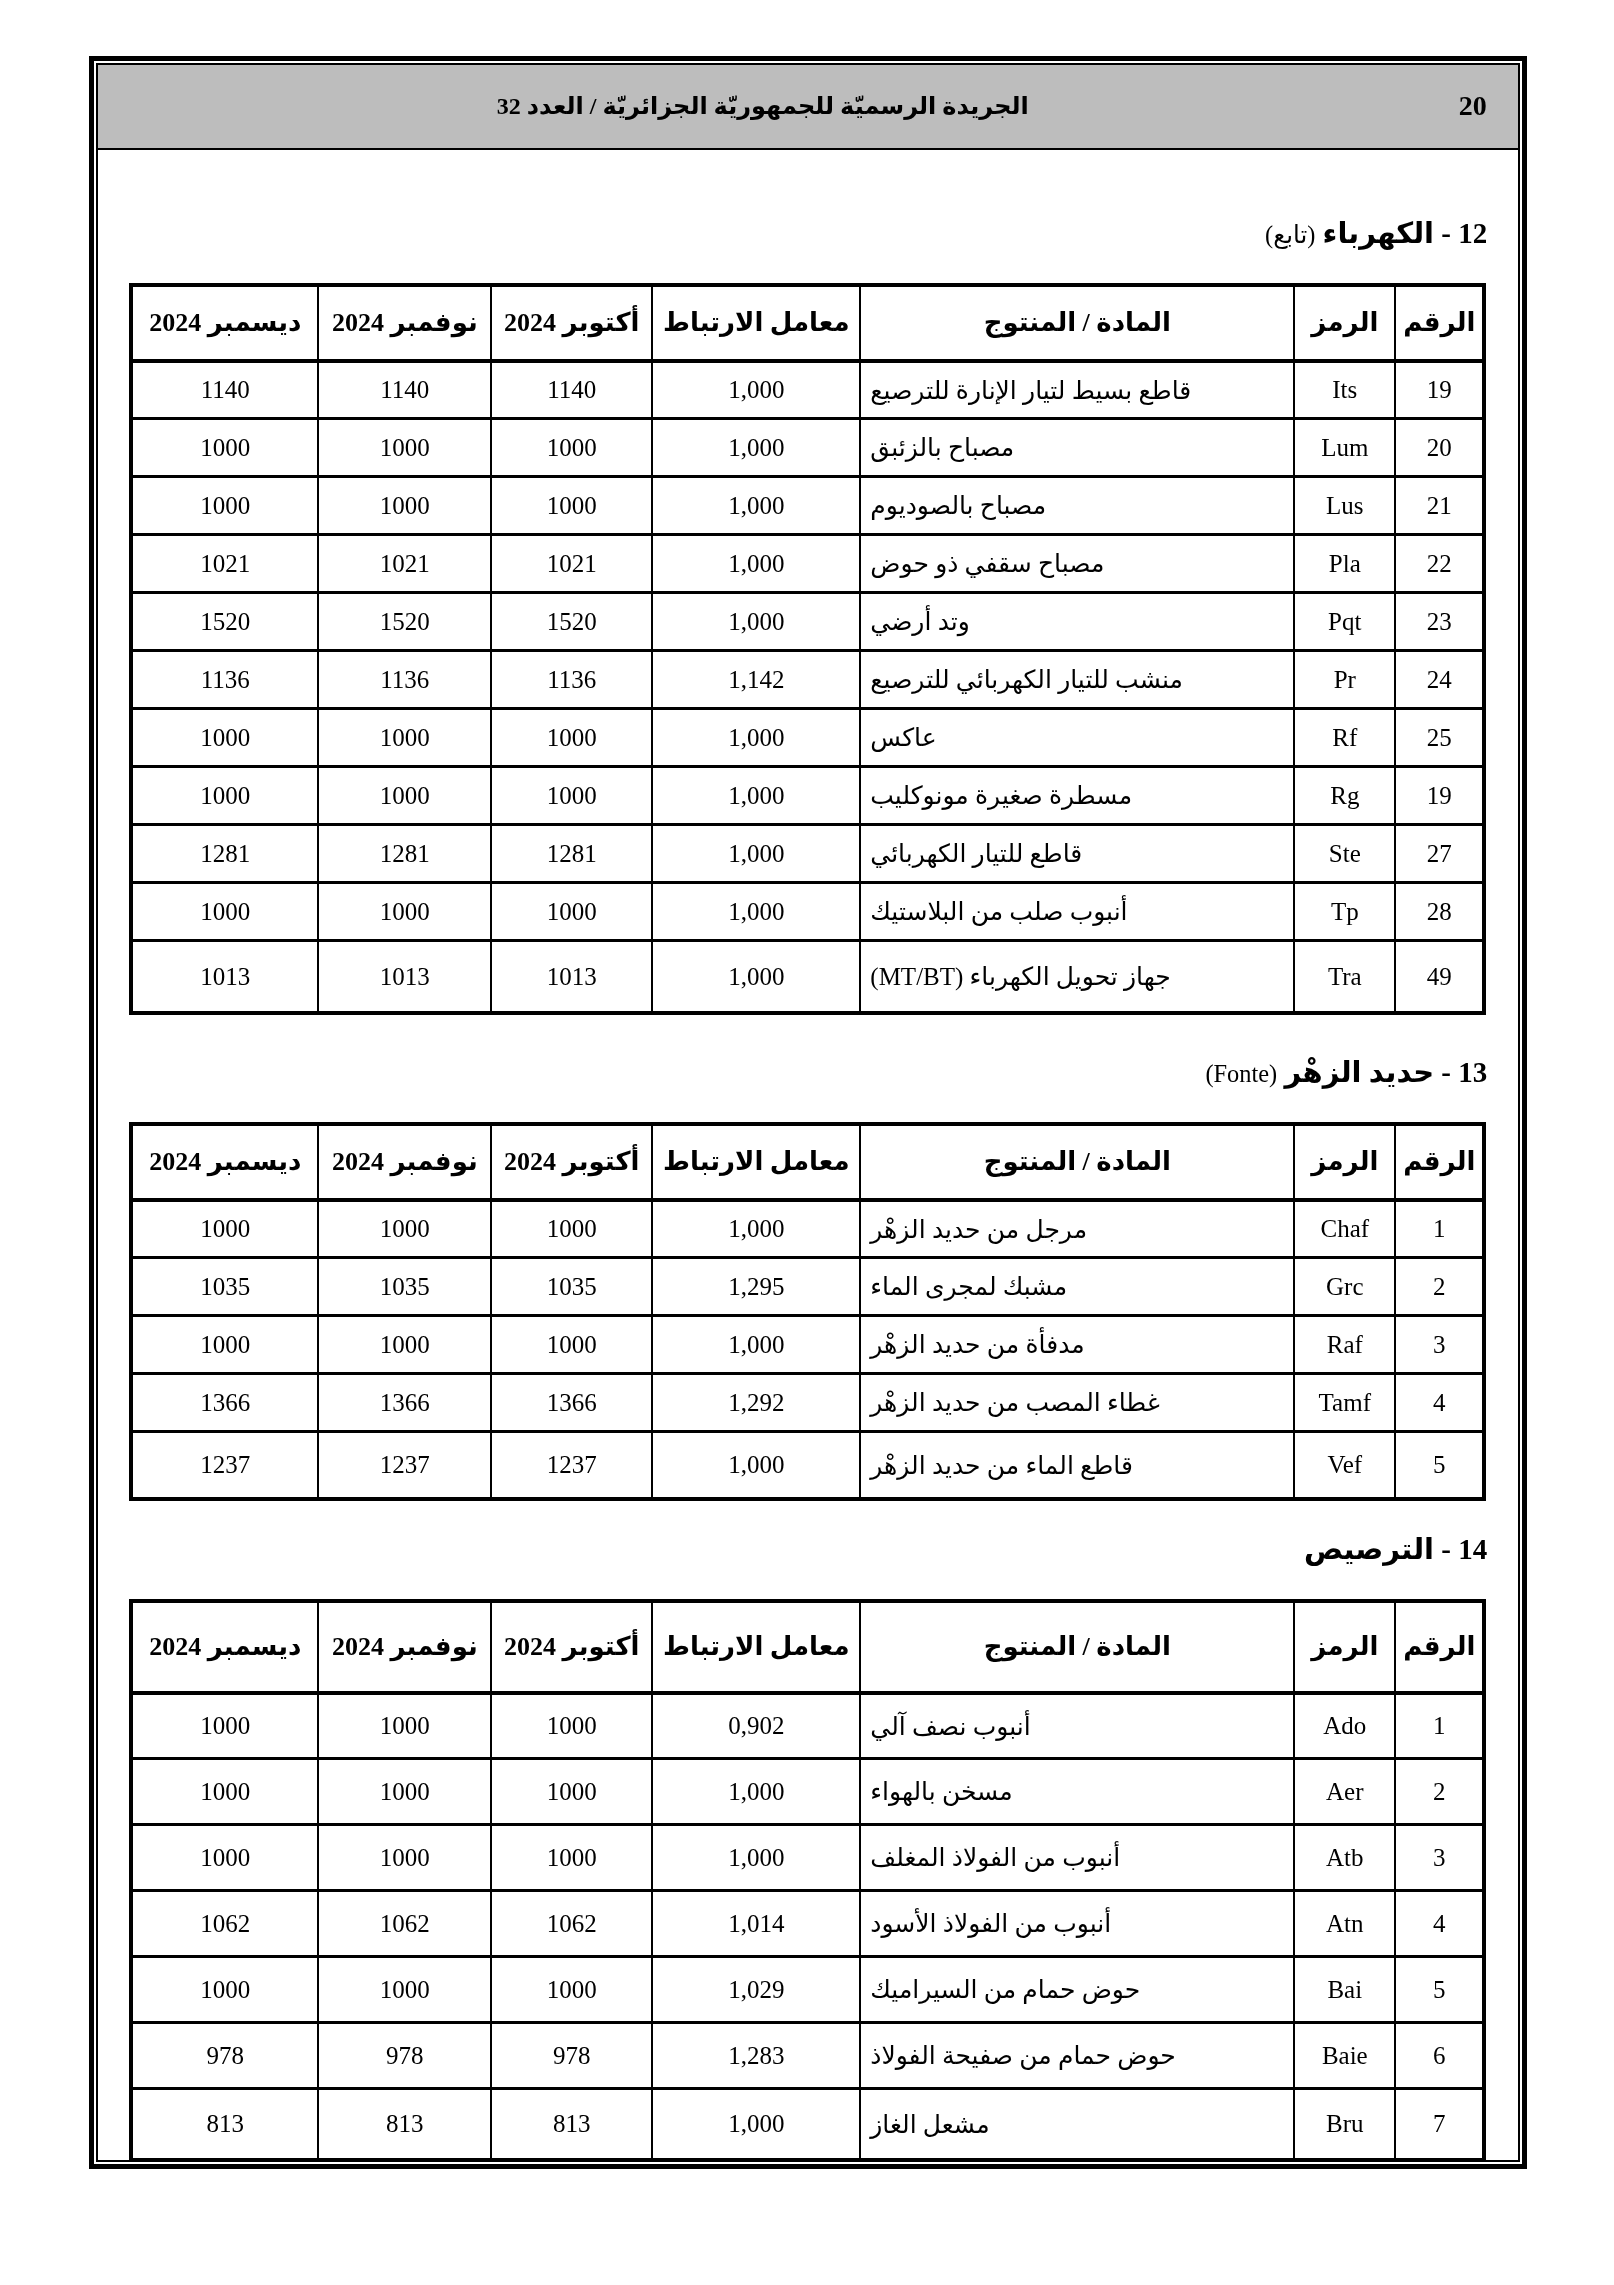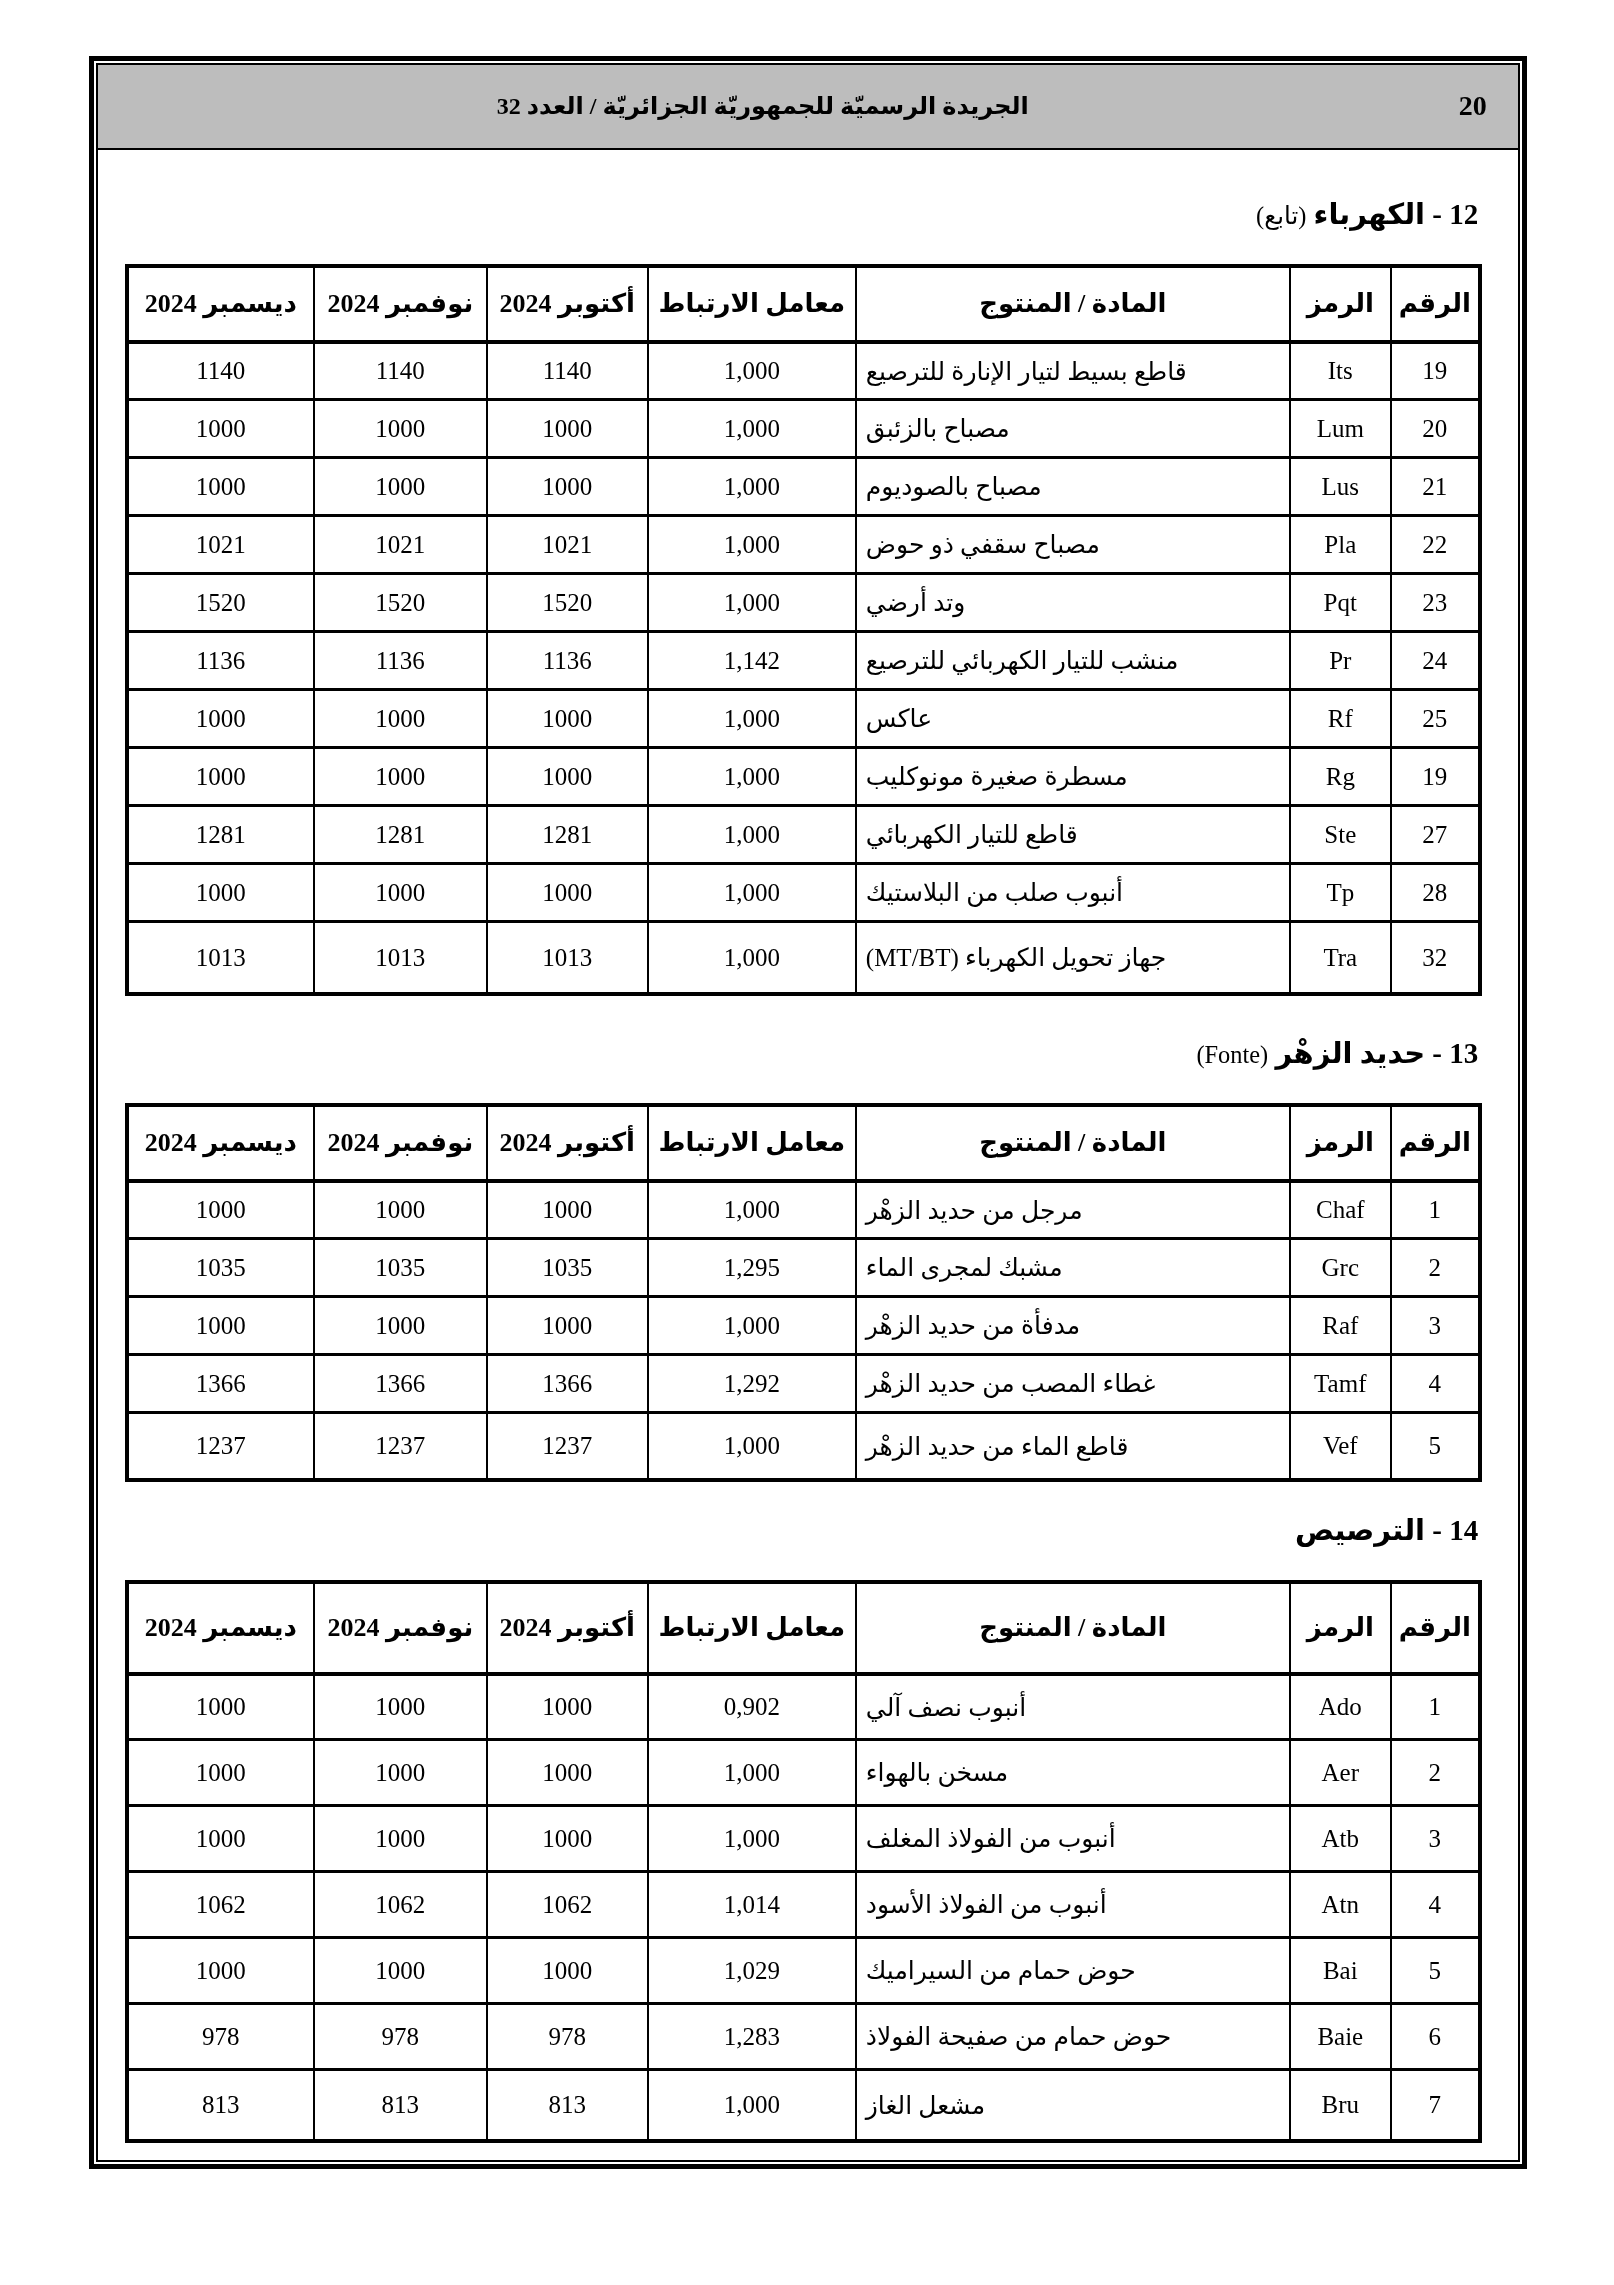--- a/index.html
+++ b/index.html
@@ -24,21 +24,21 @@
     flex:0 0 90px;text-align:center;font-weight:bold;font-size:28px;
   }
   .journal-title{
     flex:1 1 auto;text-align:center;font-weight:bold;font-size:24px;
   }
   .date-block{
     flex:0 0 434px;text-align:center;font-weight:bold;font-size:27px;line-height:36px;
     padding-left:27px;
   }
   .content{
-    flex:1 1 auto;padding:0 36px;
+    flex:1 1 auto;padding:0 27px;margin-top:19px;
   }
   .section-title{
     margin-top:47px;margin-bottom:33px;text-align:right;
     font-weight:bold;font-size:29px;padding-right:3.6px;
   }
   .section-title .title-suffix{font-weight:400;font-size:24.4px;}
   .s13 .section-title{margin-top:40px;}
   .s14 .section-title{margin-top:31px;}
   table{
     border-collapse:collapse;table-layout:fixed;width:1353px;margin:0 auto;
@@ -184,21 +184,21 @@
               <tr>
                 <td class="c-num">28</td>
                 <td class="c-code">Tp</td>
                 <td class="c-prod">أنبوب صلب من البلاستيك</td>
                 <td class="c-coef">1,000</td>
                 <td class="c-m">1000</td>
                 <td class="c-m">1000</td>
                 <td class="c-m">1000</td>
               </tr>
               <tr>
-                <td class="c-num">32</td>
+                <td class="c-num">49</td>
                 <td class="c-code">Tra</td>
                 <td class="c-prod">جهاز تحويل الكهرباء (MT/BT)</td>
                 <td class="c-coef">1,000</td>
                 <td class="c-m">1013</td>
                 <td class="c-m">1013</td>
                 <td class="c-m">1013</td>
               </tr>
             </tbody>
         </table>
       </section>

